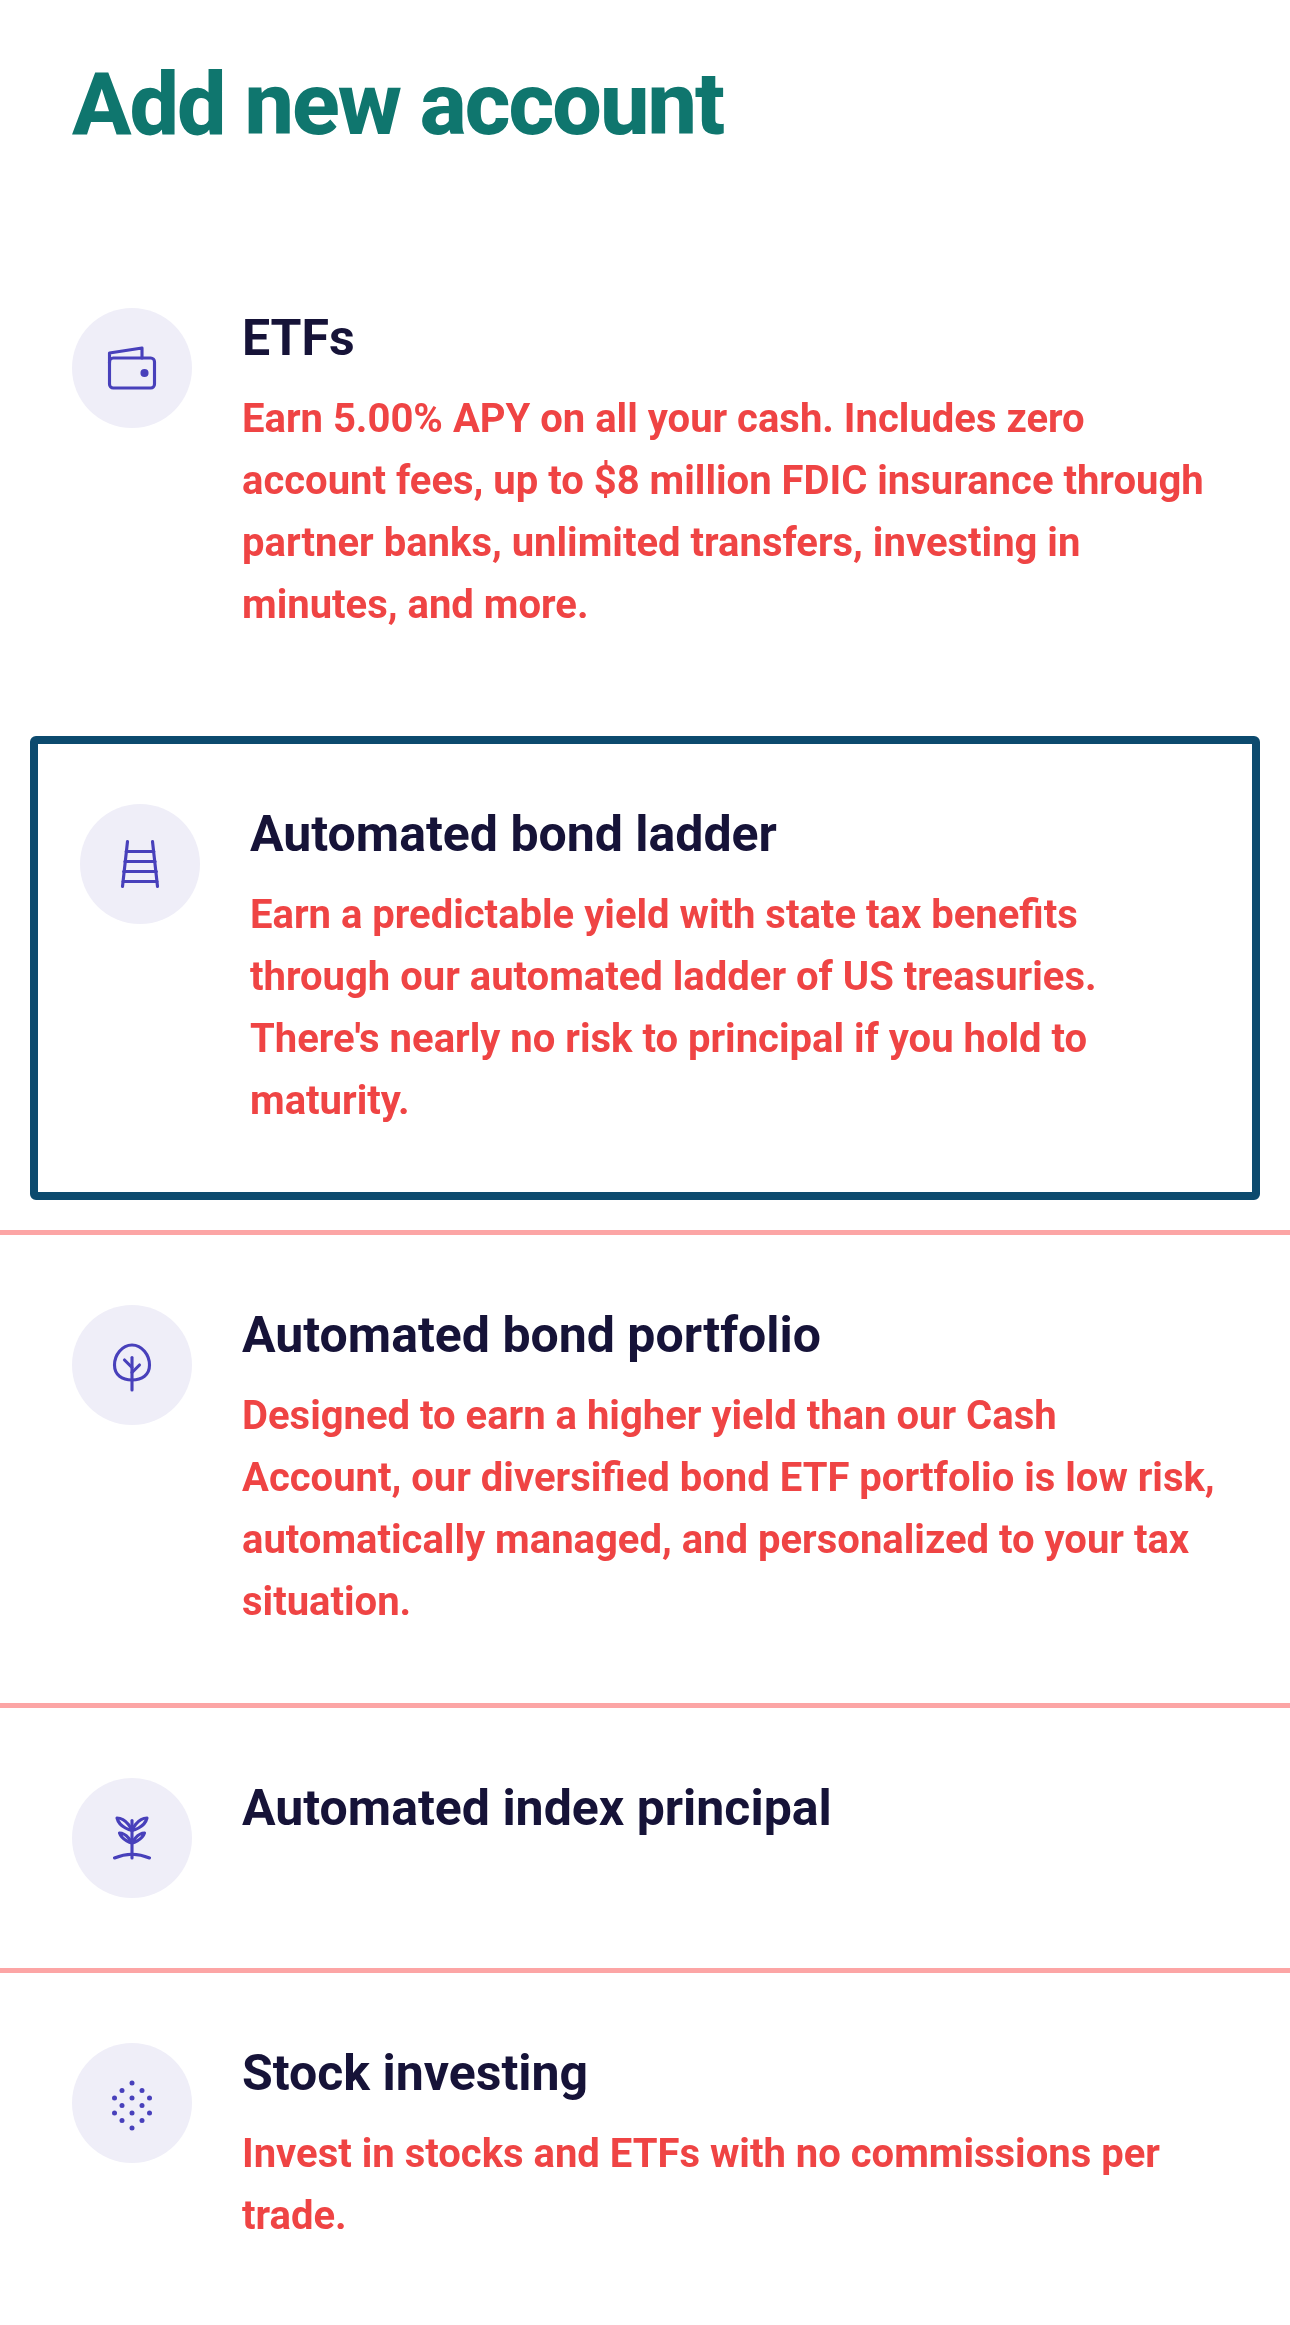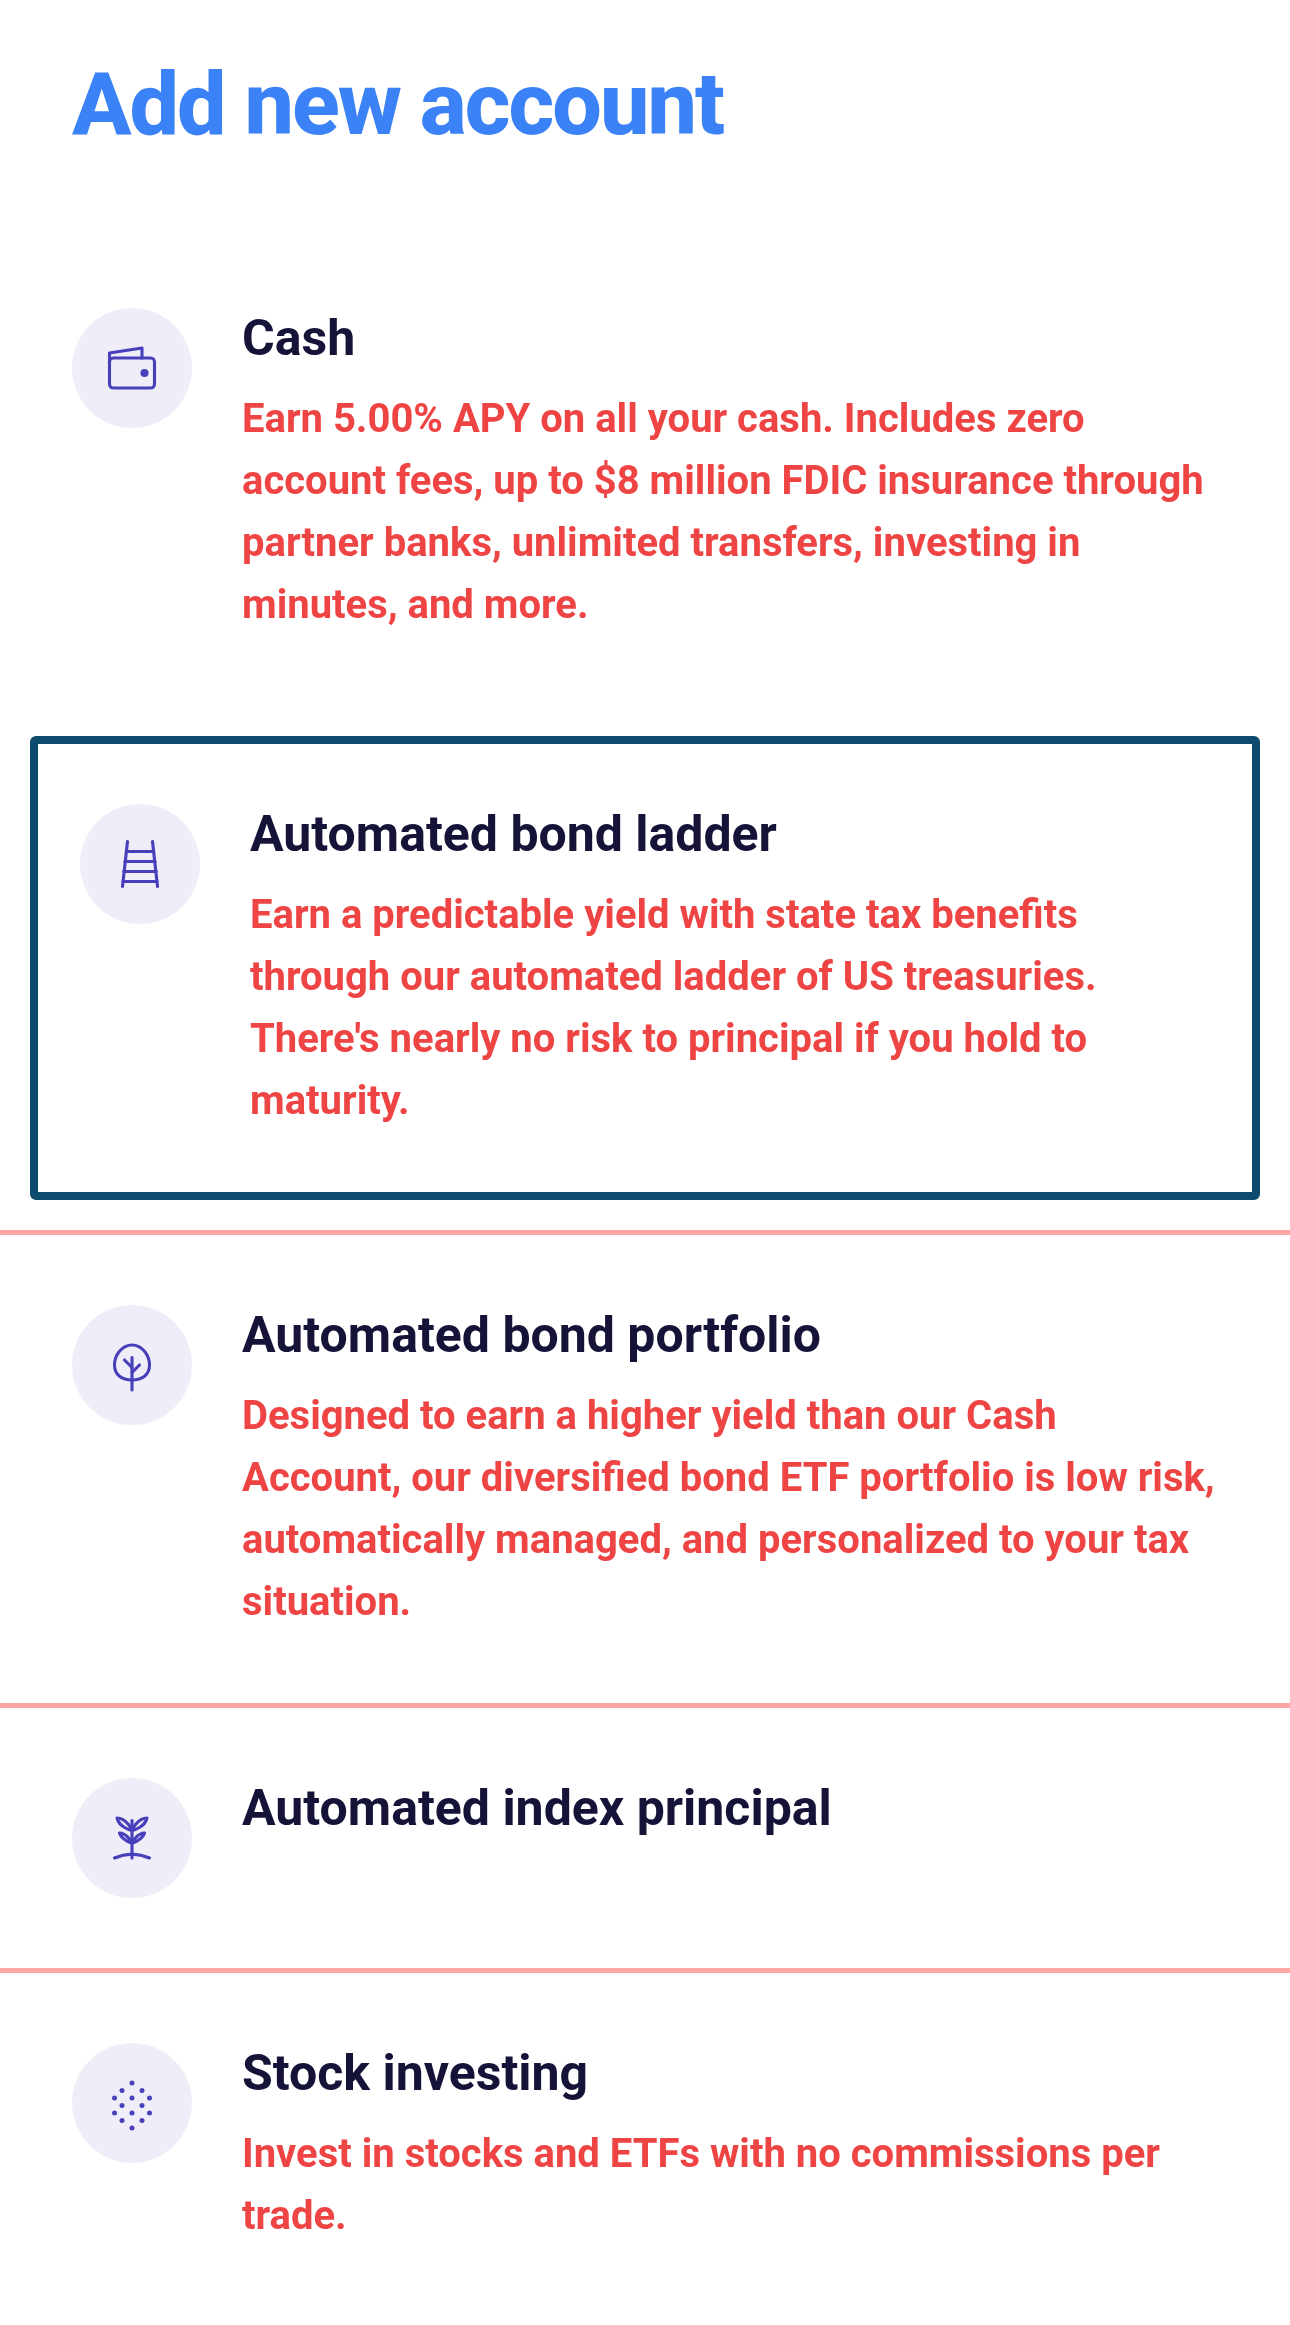--- a/index.html
+++ b/index.html
@@ -9,21 +9,21 @@
     }
     body {
       font-family: -apple-system, BlinkMacSystemFont, 'Segoe UI', Roboto, Helvetica, Arial, sans-serif;
       background: #ffffff;
       color: #161338;
       width: 1290px;
     }
     .page-title {
       font-size: 88px;
       font-weight: 800;
-      color: #3b82f6;
+      color: #0f766e;
       padding: 60px 72px 30px 72px;
       letter-spacing: -2px;
       line-height: 1;
     }
     .account-list {
       margin-top: 60px;
     }
     .account-option {
       display: flex;
       align-items: flex-start;
@@ -81,21 +81,21 @@
 
   <div class="account-option">
     <div class="icon-wrap">
       <svg class="icon-svg" viewBox="0 0 48 48" fill="none" stroke="#4840bb" stroke-width="2.5" stroke-linecap="round" stroke-linejoin="round">
         <rect x="6" y="16" width="36" height="24" rx="3"></rect>
         <path d="M6 20 L6 12 L32 8 L32 16"></path>
         <circle cx="34" cy="28" r="2" fill="#4840bb"></circle>
       </svg>
     </div>
     <div class="option-content">
-      <div class="option-title">Cash</div>
+      <div class="option-title">ETFs</div>
       <div class="option-desc">Earn 5.00% APY on all your cash. Includes zero account fees, up to $8 million FDIC insurance through partner banks, unlimited transfers, investing in minutes, and more.</div>
     </div>
   </div>
 
   <div class="account-option selected">
     <div class="icon-wrap">
       <svg class="icon-svg" viewBox="0 0 48 48" fill="none" stroke="#4840bb" stroke-width="2.5" stroke-linecap="round" stroke-linejoin="round">
         <path d="M14 6 L10 42"></path>
         <path d="M34 6 L38 42"></path>
         <line x1="13" y1="14" x2="35" y2="14"></line>

